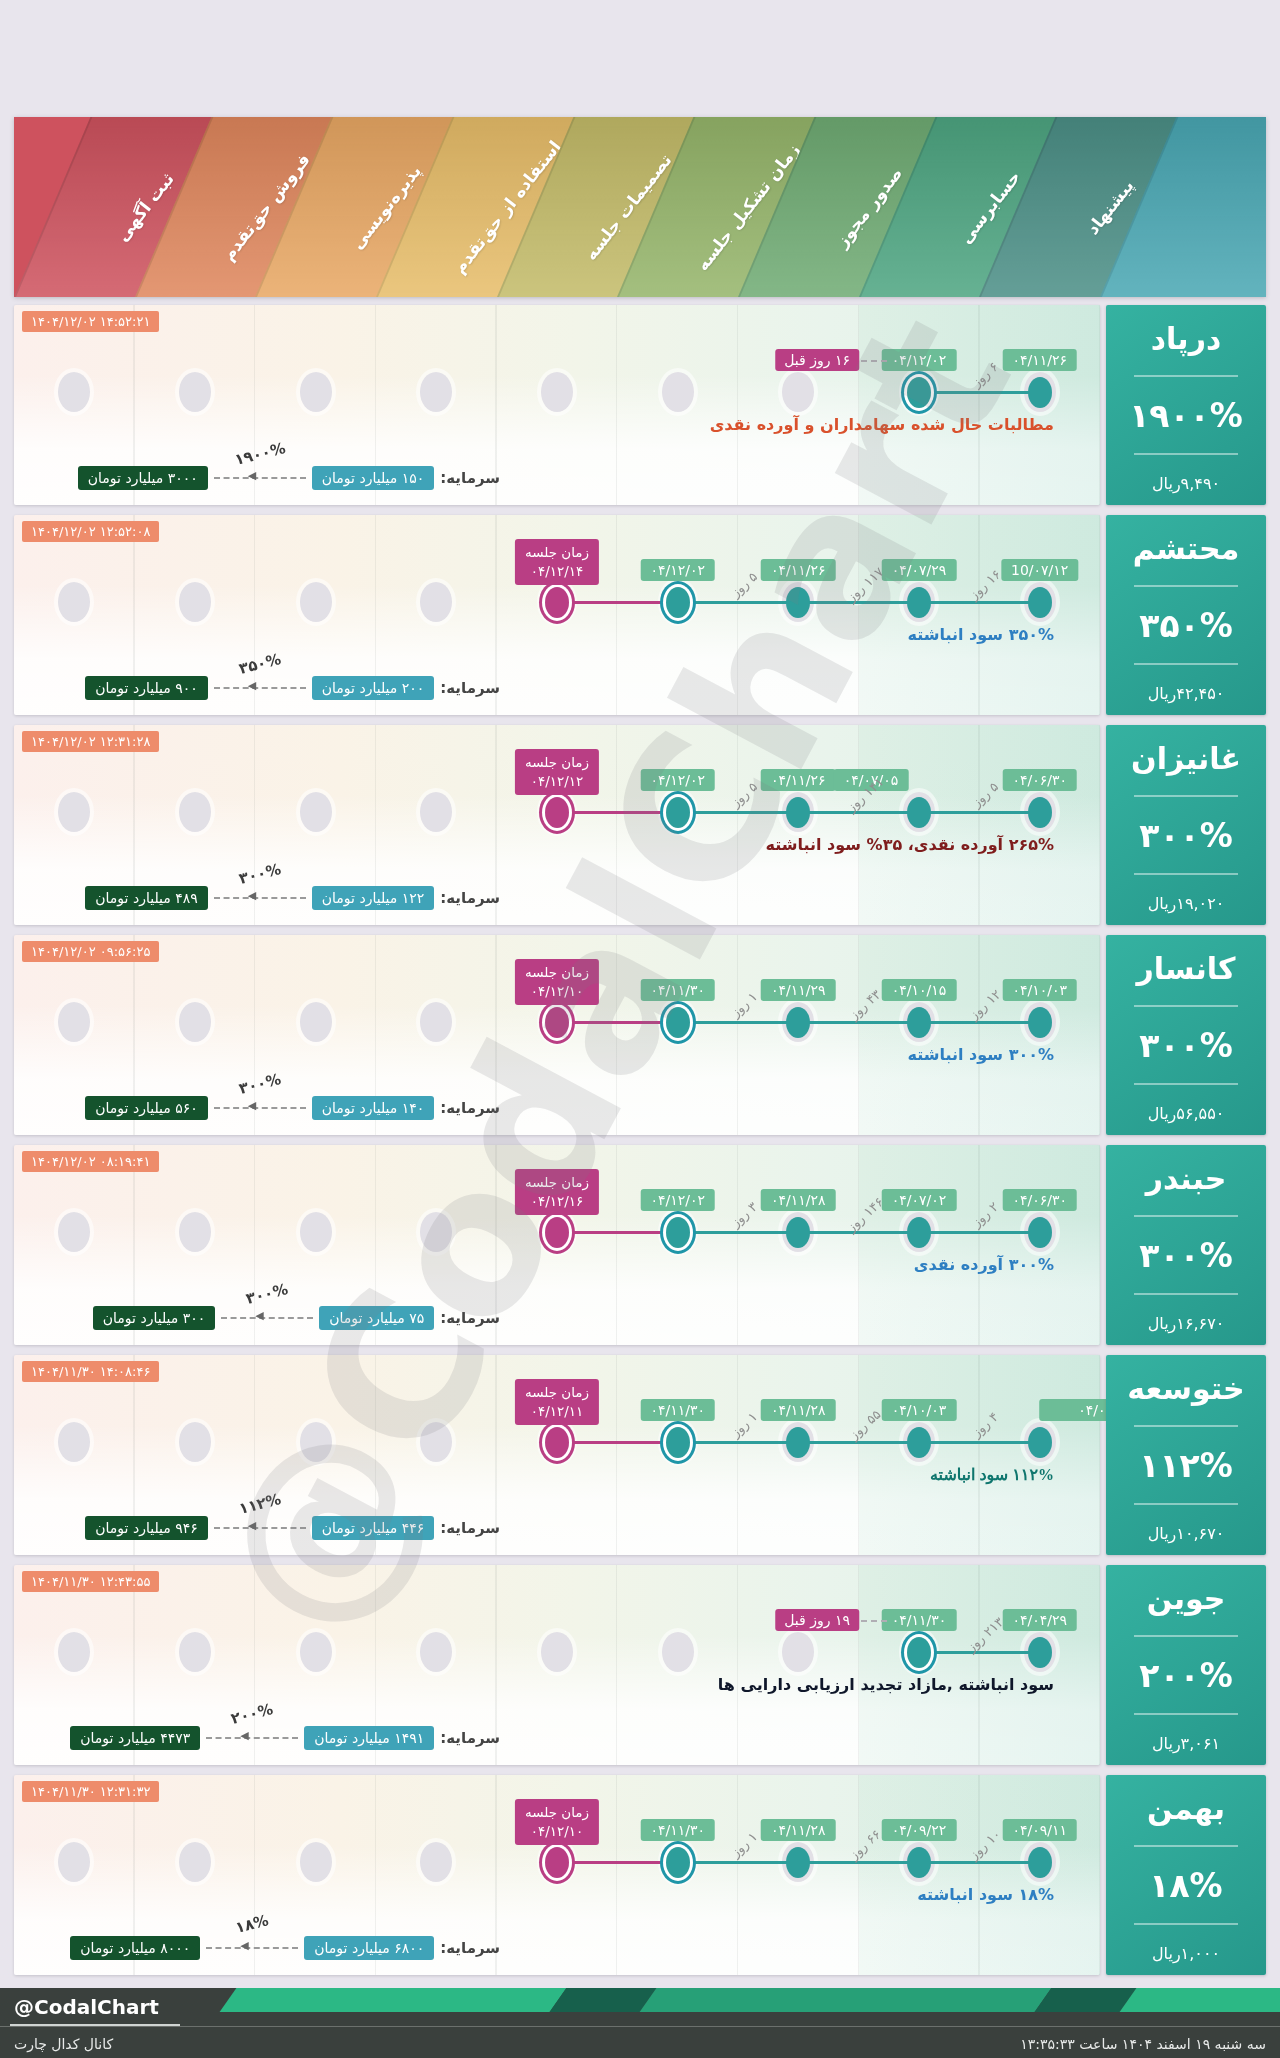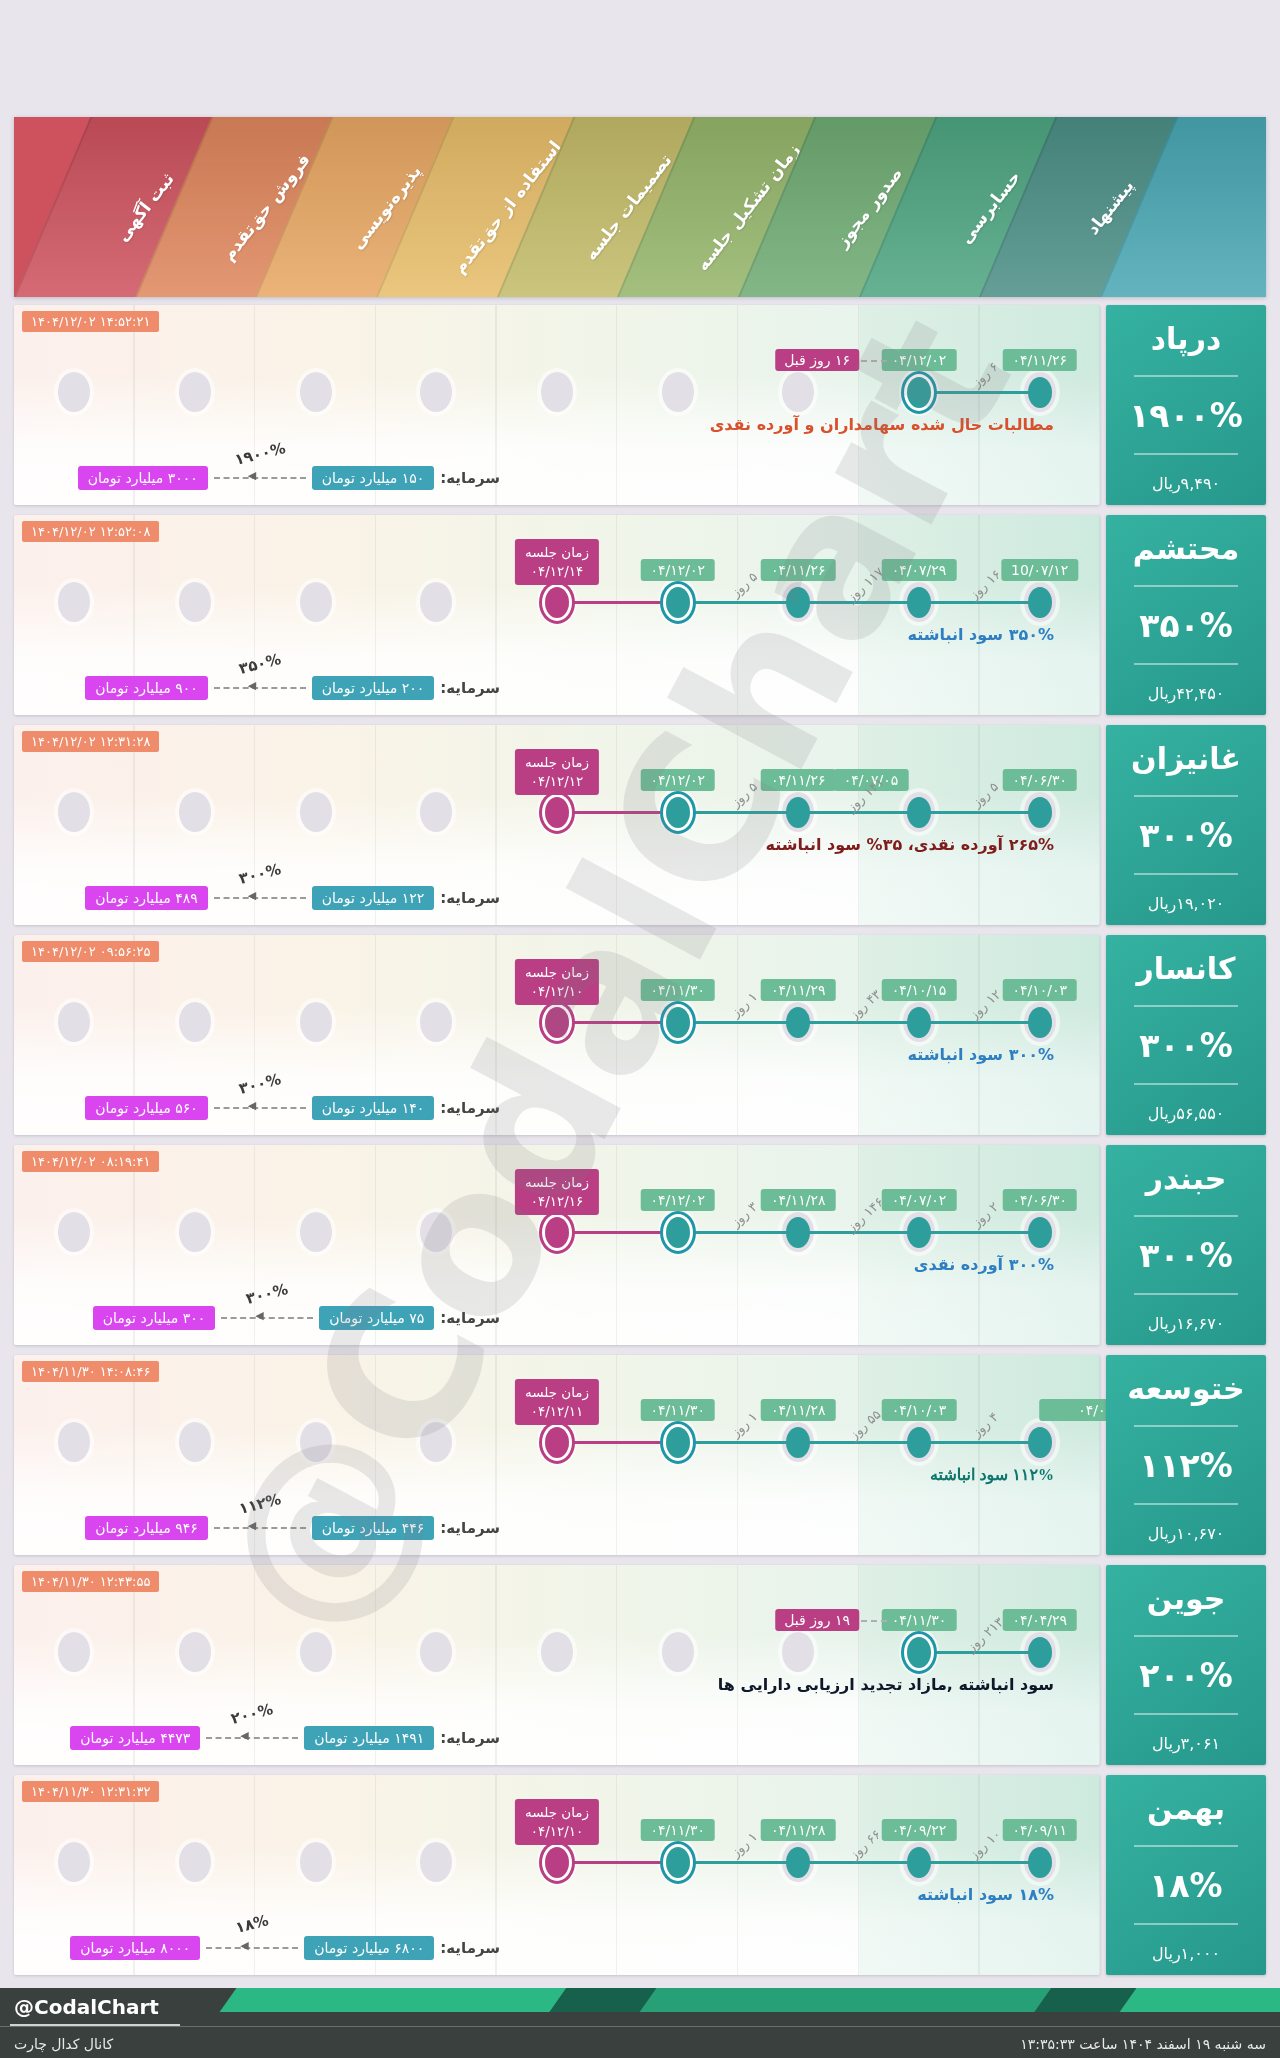--- a/index.html
+++ b/index.html
@@ -52,21 +52,21 @@
       font-size:14px;padding:3px 9px;border-radius:3px;white-space:nowrap;}
   .agodash{position:absolute;top:55px;width:26px;border-top:2px dashed #b0aeb4;}
   .gap-label{position:absolute;top:62px;transform:translateX(-50%) rotate(-42deg);color:#8f8f8f;
       font-size:13px;white-space:nowrap;}
   .desc{position:absolute;top:110px;right:212px;font-size:16px;font-weight:bold;white-space:nowrap;}
   .cap{position:absolute;left:26px;bottom:14px;width:460px;display:flex;align-items:center;
        gap:6px;direction:rtl;}
   .cap-label{font-size:15px;font-weight:bold;color:#444;}
   .chip{color:#fff;font-size:14px;padding:4px 10px;border-radius:3px;white-space:nowrap;}
   .chip-from{background:#3fa3b8;}
-  .chip-to{background:#d946ef;}
+  .chip-to{background:#14532d;}
   .cap-arrow{position:relative;width:92px;height:26px;flex:none;}
   .cap-arrow .dash{position:absolute;left:0;right:0;top:12px;border-top:2px dashed #9a9a9a;}
   .cap-arrow .head{position:absolute;left:34px;top:4px;font-size:11px;color:#666;}
   .cap-pct{position:absolute;top:-20px;left:50%;transform:translateX(-50%) rotate(-14deg);
       font-size:15px;font-weight:bold;color:#3b3b3b;direction:ltr;}
   .card{position:absolute;left:1092px;top:0;width:160px;height:200px;color:#fff;text-align:center;
       background:linear-gradient(145deg,#35b2a1 0%,#26988b 100%);border-radius:2px;
       box-shadow:0 1px 3px rgba(60,60,70,.25);display:flex;flex-direction:column;
       align-items:center;justify-content:space-between;padding:16px 0 12px;box-sizing:border-box;}
   .card-name{font-size:30px;font-weight:bold;}

